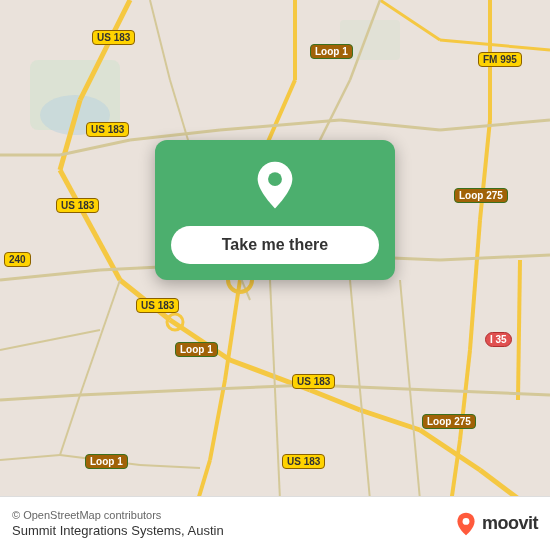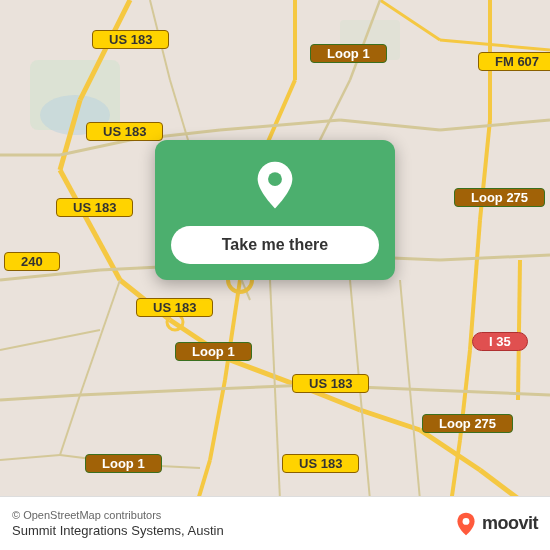--- a/index.html
+++ b/index.html
@@ -111,23 +111,23 @@
       font-size: 18px;
       font-weight: bold;
       color: #333;
       letter-spacing: -0.5px;
     }
 
     
     .road-badge {
       position: absolute;
       border-radius: 4px;
-      font-size: 13px;
+      font-size: 10px;
       font-weight: bold;
-      padding: 1px 16px;
+      padding: 1px 4px;
       border: 1.5px solid #8a6000;
       background: #ffd300;
       color: #333;
       white-space: nowrap;
     }
 
     .road-badge-green {
       background: #a16207;
       color: white;
       border-color: #3a7020;
@@ -222,29 +222,29 @@
 
     <line x1="120" y1="280" x2="80" y2="395" stroke="#d4c898" stroke-width="2"></line>
     <line x1="80" y1="395" x2="60" y2="455" stroke="#d4c898" stroke-width="2"></line>
 
     <circle cx="240" cy="280" r="12" fill="none" stroke="#f5c842" stroke-width="4"></circle>
     <circle cx="175" cy="322" r="8" fill="none" stroke="#f5c842" stroke-width="3"></circle>
   </svg>
 
   <div class="road-badge" style="top:30px; left:92px;">US 183</div>
   <div class="road-badge road-badge-green" style="top:44px; left:310px;">Loop 1</div>
-  <div class="road-badge" style="top:52px; left:478px;">FM 607</div>
+  <div class="road-badge" style="top:52px; left:478px;">FM 995</div>
   <div class="road-badge" style="top:122px; left:86px;">US 183</div>
   <div class="road-badge" style="top:198px; left:56px;">US 183</div>
   <div class="road-badge road-badge-green" style="top:188px; left:454px;">Loop 275</div>
   <div class="road-badge" style="top:252px; left:4px;">240</div>
   <div class="road-badge" style="top:298px; left:136px;">US 183</div>
   <div class="road-badge road-badge-green" style="top:342px; left:175px;">Loop 1</div>
   <div class="road-badge" style="top:374px; left:292px;">US 183</div>
-  <div class="road-badge road-badge-red" style="top:332px; left:472px;">I 35</div>
+  <div class="road-badge road-badge-red" style="top:332px; left:485px;">I 35</div>
   <div class="road-badge road-badge-green" style="top:414px; left:422px;">Loop 275</div>
   <div class="road-badge road-badge-green" style="top:454px; left:85px;">Loop 1</div>
   <div class="road-badge" style="top:454px; left:282px;">US 183</div>
 
   <div id="card-overlay">
 
     <svg id="pin-icon" viewBox="0 0 52 60" xmlns="http://www.w3.org/2000/svg">
       <circle cx="26" cy="22" r="20" fill="white" opacity="0.25"></circle>
       <path d="M26 2 C15 2 6 11 6 22 C6 36 26 56 26 56 C26 56 46 36 46 22 C46 11 37 2 26 2 Z" fill="white"></path>
       <circle cx="26" cy="22" r="8" fill="#4caf6e"></circle>

